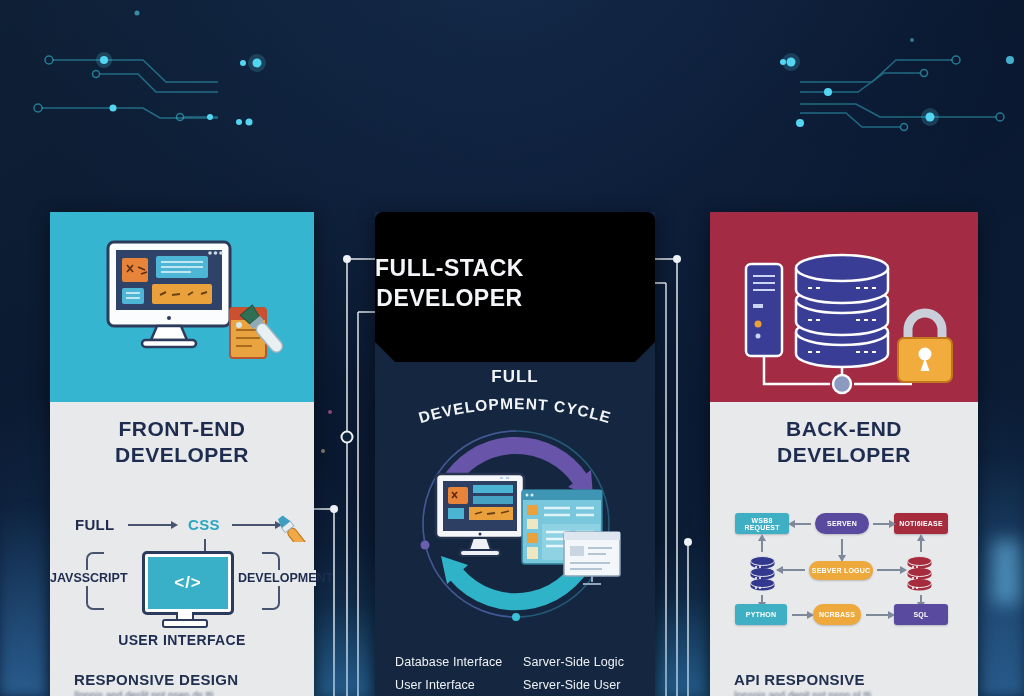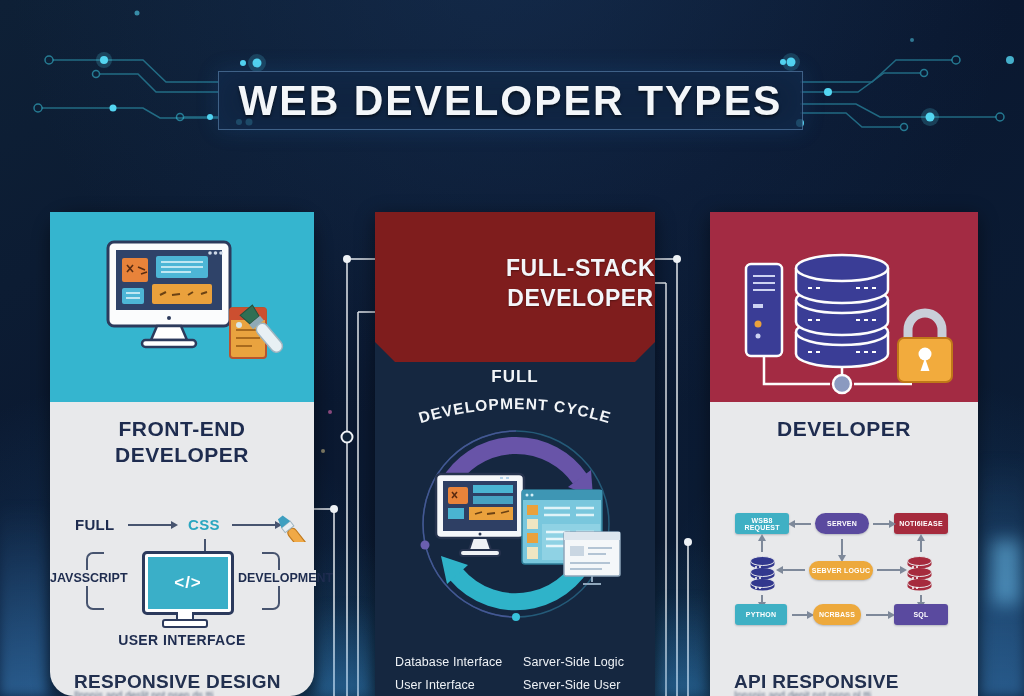--- a/index.html
+++ b/index.html
@@ -19,29 +19,29 @@
   
   .banner{position:absolute;left:218px;top:71px;width:583px;height:57px;
     background:rgba(17,37,65,.78);border:1px solid rgba(142,196,252,.38);
     box-shadow:0 0 22px rgba(40,120,200,.18), inset 0 0 30px rgba(20,60,110,.25);
     display:flex;align-items:center;justify-content:center;z-index:3;}
   .banner h1{margin:0;color:#f3f6f9;font-size:41px;font-weight:bold;letter-spacing:2px;
     text-shadow:0 2px 3px rgba(0,0,0,.55);transform:scaleY(1.04);}
 
   
   .card{position:absolute;top:212px;height:484px;z-index:2;box-shadow:0 4px 18px rgba(0,0,0,.45);}
-  .card-frontend{left:50px;width:264px;background:#e8e9eb;border-radius:24px;}
+  .card-frontend{left:50px;width:264px;background:#e8e9eb;}
   .card-fullstack{left:375px;width:280px;background:#152740;}
   .card-backend{left:710px;width:268px;background:#e8e9eb;}
 
   .fe-header{position:absolute;left:0;top:0;width:100%;height:190px;background:#35b5cf;}
   .be-header{position:absolute;left:0;top:0;width:100%;height:190px;background:#a32b43;}
-  .fs-header{position:absolute;left:0;top:0;width:100%;height:150px;background:#7f1d1d;
+  .fs-header{position:absolute;left:0;top:0;width:100%;height:150px;background:#000000;
     clip-path:polygon(0 0,100% 0,100% calc(100% - 20px),calc(100% - 20px) 100%,20px 100%,0 calc(100% - 20px));
-    display:flex;align-items:center;justify-content:flex-end;}
+    display:flex;align-items:center;justify-content:flex-start;border-radius:8px;}
   .fs-title{color:#f4f6fa;font-size:23px;font-weight:bold;letter-spacing:.5px;line-height:1.3;
     text-align:center;margin-top:-6px;text-shadow:0 1px 2px rgba(0,0,0,.35);}
 
   .col-title{position:absolute;top:204px;left:0;width:100%;text-align:center;
     color:#1e2c4f;font-size:21px;font-weight:bold;letter-spacing:.5px;line-height:1.25;}
 
   
   .arr{position:absolute;--ac:#7e899a;}
   .arr.h{height:2px;background:var(--ac);}
   .arr.v{width:2px;background:var(--ac);}
@@ -64,21 +64,21 @@
   .js-label{position:absolute;z-index:2;background:#e8e9eb;text-align:center;
     font-size:12.5px;font-weight:bold;color:#1e2c4f;padding:1px 0;}
   .fe-mon{position:absolute;left:92px;top:339px;width:80px;height:52px;background:#fff;
     border:3px solid #2c3a5c;border-radius:5px;padding:3px;z-index:2;}
   .fe-mon-screen{width:100%;height:100%;background:#3aafc8;display:flex;align-items:center;
     justify-content:center;color:#fff;font-weight:bold;font-size:17px;letter-spacing:1px;}
   .fe-mon-neck{position:absolute;left:126px;top:400px;width:14px;height:7px;background:#fff;border:2px solid #2c3a5c;border-top:none;z-index:2;}
   .fe-mon-base{position:absolute;left:112px;top:407px;width:42px;height:5px;background:#fff;border:2px solid #2c3a5c;border-radius:3px;z-index:2;}
   .ui-caption{position:absolute;top:420px;left:0;width:100%;text-align:center;
     font-size:14px;font-weight:bold;color:#1e2c4f;letter-spacing:.4px;}
-  .footer-heading{position:absolute;left:24px;top:459px;font-size:19px;font-weight:bold;color:#22304f;letter-spacing:.3px;}
+  .footer-heading{position:absolute;left:24px;top:459px;font-size:15px;font-weight:bold;color:#22304f;letter-spacing:.3px;}
   .footer-note{position:absolute;left:24px;top:478px;width:214px;font-size:10px;color:#3a4a66;
     filter:blur(1.3px);opacity:.75;white-space:nowrap;overflow:hidden;}
 
   
   .fs-cycle-title{position:absolute;left:0;top:146px;}
   .fs-cycle{position:absolute;left:21px;top:212px;}
   .fs-skill{position:absolute;font-size:12.5px;color:#eef2f6;letter-spacing:.1px;}
 
   
   .bnode{position:absolute;display:flex;align-items:center;justify-content:center;color:#fff;
@@ -159,23 +159,20 @@
     </g>
     <circle cx="347" cy="437" r="5.5" fill="#0e2238" stroke="#eef2f6" stroke-width="2"></circle>
   </svg>
 
   <div class="glow" style="left:0;top:420px;width:48px;height:276px;background:linear-gradient(to top,rgba(70,150,220,.45),transparent 70%);filter:blur(6px);z-index:1"></div>
   <div class="glow" style="right:0;top:360px;width:46px;height:336px;background:linear-gradient(to top,rgba(70,150,220,.42),transparent 72%);filter:blur(6px);z-index:1"></div>
   <div class="glow" style="right:4px;top:540px;width:28px;height:64px;background:rgba(120,210,255,.5);filter:blur(9px);z-index:1"></div>
   <div class="glow" style="left:316px;top:570px;width:56px;height:126px;background:linear-gradient(to top,rgba(60,145,215,.38),transparent 75%);filter:blur(6px);z-index:1"></div>
   <div class="glow" style="left:656px;top:560px;width:52px;height:136px;background:linear-gradient(to top,rgba(60,145,215,.38),transparent 75%);filter:blur(6px);z-index:1"></div>
 
-  <header class="banner">
-    <h1>WEB DEVELOPER TYPES</h1>
-  </header>
 
   <section class="card card-frontend">
     <div class="fe-header">
       <svg width="264" height="190" viewBox="0 0 264 190">
         <rect x="58" y="30" width="122" height="84" rx="6" fill="#fbfcfd" stroke="#2c3a5c" stroke-width="3"></rect>
         <rect x="66" y="38" width="106" height="60" fill="#2f4369"></rect>
         <rect x="72" y="46" width="26" height="24" rx="2" fill="#e8833a"></rect>
         <path d="M77 53 l6 7 m0 -7 l-6 7 m11 -5 l7 3 m-4 4 l6 -2" stroke="#5a2d12" stroke-width="1.6" fill="none"></path>
         <rect x="106" y="44" width="52" height="22" rx="2" fill="#4db6d6"></rect>
         <path d="M111 50 h42 M111 55 h42 M111 60 h30" stroke="#bfe7f2" stroke-width="2"></path>
@@ -336,20 +333,21 @@
         <g>
           <path d="M198 128 v-10 a17 17 0 0 1 34 0 v10" fill="none" stroke="#c9ced8" stroke-width="9"></path>
           <rect x="188" y="126" width="54" height="44" rx="6" fill="#f2ab3d" stroke="#c07818" stroke-width="2"></rect>
           <circle cx="215" cy="142" r="6.5" fill="#fff"></circle>
           <path d="M215 146 l-4.5 13 h9 z" fill="#fff"></path>
         </g>
       </svg>
     </div>
 
     <div class="col-title">
+      <div>BACK-END</div>
       <div>DEVELOPER</div>
     </div>
 
     <div class="bnode bn-teal" style="left:25px;top:301px;width:54px;height:21px">WSB8 REQUEST</div>
     <div class="bnode bn-pill-purple" style="left:105px;top:301px;width:54px;height:21px">SERVEN</div>
     <div class="bnode bn-crimson" style="left:184px;top:301px;width:54px;height:21px">NOTI6IEASE</div>
 
     <span class="arr h arr-l" style="left:84px;top:311px;width:17px"></span>
     <span class="arr h arr-r" style="left:163px;top:311px;width:17px"></span>
     <span class="arr v arr-d" style="left:131px;top:327px;height:17px"></span>

